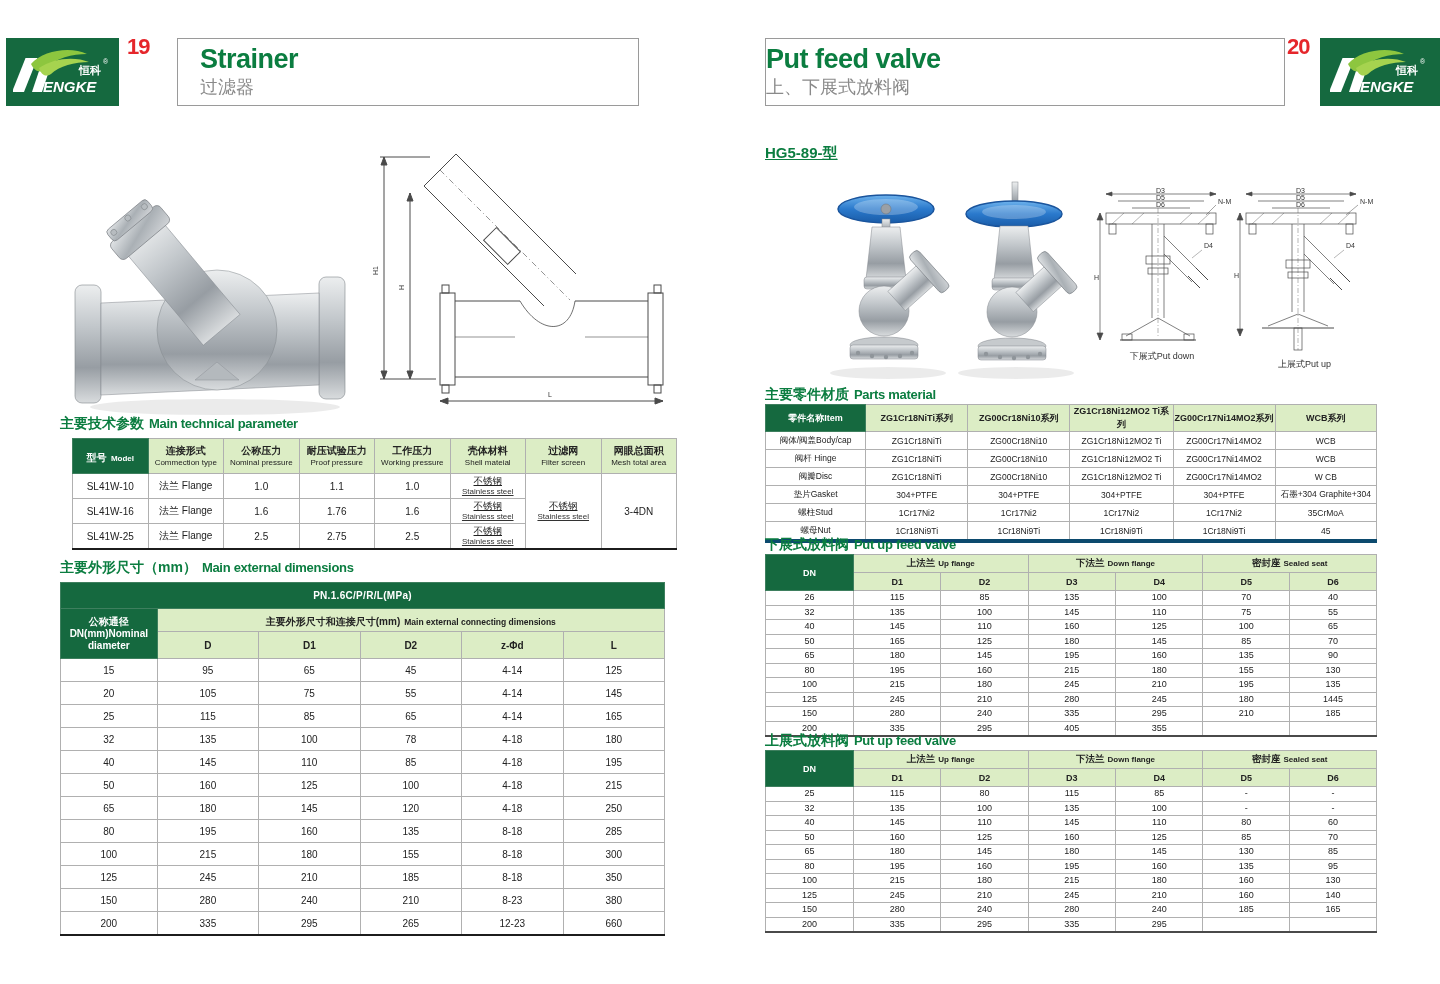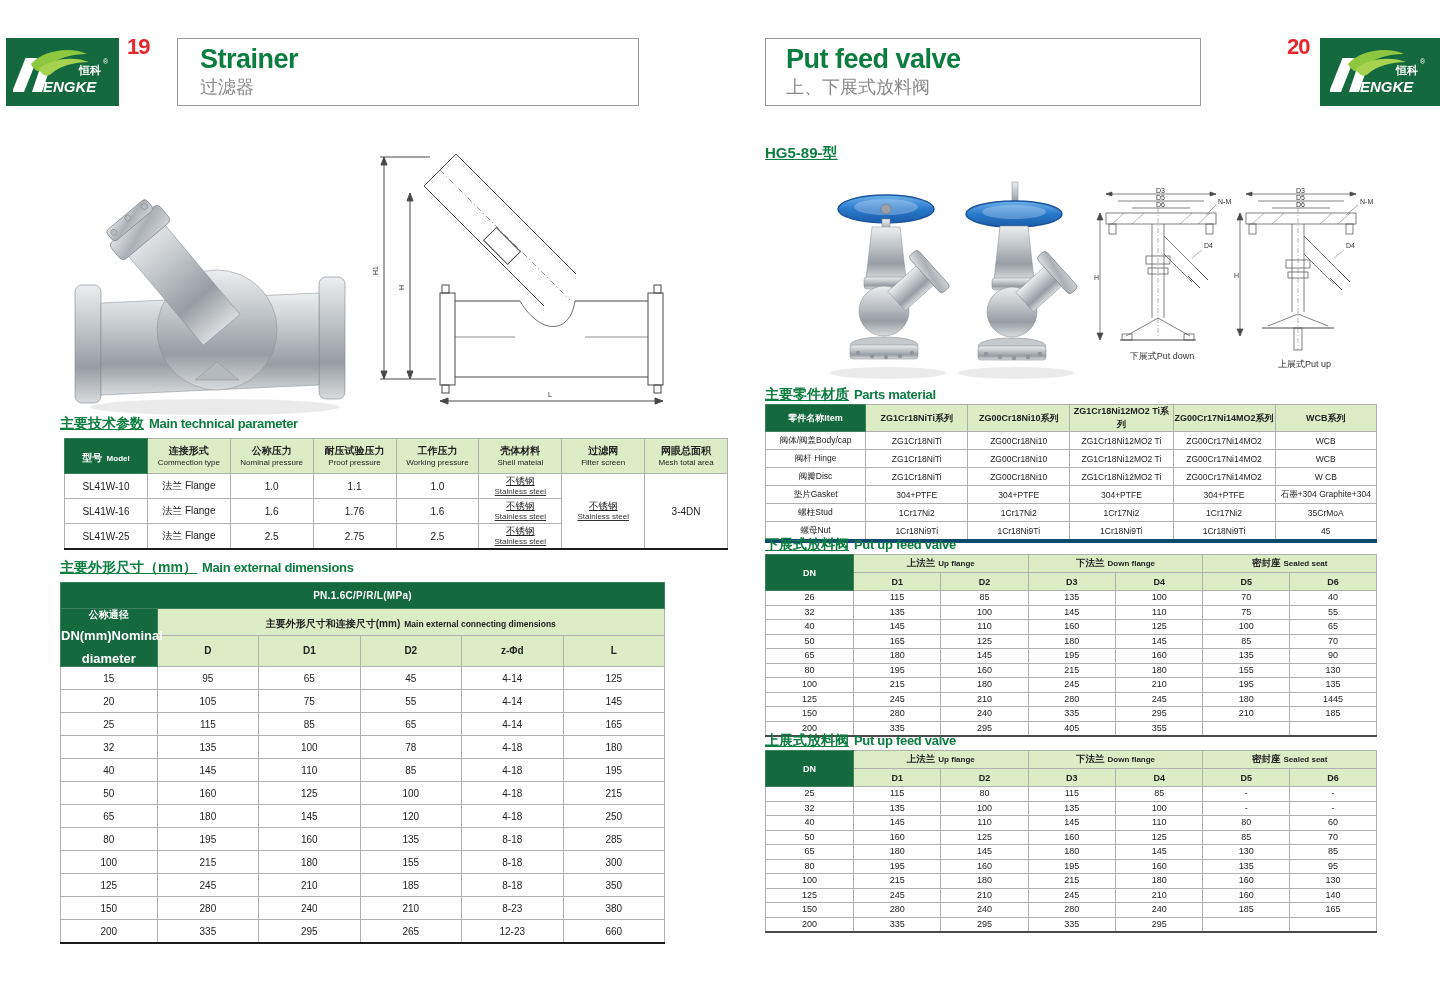--- a/index.html
+++ b/index.html
@@ -7,21 +7,21 @@
   .abs{position:absolute;}
   
   .logo-box{background:#15693f;display:flex;align-items:center;justify-content:center;}
   .logo-svg{display:block;}
   .pageno{color:#e5262b;font-weight:bold;font-size:22px;letter-spacing:-1px;}
   .title-box{border:1px solid #9a9a9a;box-sizing:border-box;padding:7px 0 0 22px;background:#fff;}
   .t-en{color:#0b7d40;font-weight:bold;font-size:27px;line-height:1.02;letter-spacing:-0.5px;}
   .t-zh{color:#8a8a8a;font-size:18px;margin-top:1px;}
   .model-code{color:#0b7d40;font-weight:bold;font-size:15px;text-decoration:underline;}
   .sec-title{white-space:nowrap;}
-  .sec-title .zh{color:#0b7d40;font-weight:bold;font-size:14px;text-decoration:underline;}
+  .sec-title .zh{color:#0b7d40;font-weight:bold;font-size:14px;}
   .sec-title .en{color:#0b7d40;font-weight:bold;font-size:13px;margin-left:5px;letter-spacing:-0.3px;}
   
   table.tbl{position:absolute;border-collapse:collapse;table-layout:fixed;background:#fff;}
   .tbl th,.tbl td{border:1px solid #b0b0b0;text-align:center;vertical-align:middle;padding:0;color:#222;}
   .tbl .dk{background:#15693f;color:#fff;border-color:#3e7f5e;}
   .tbl .lt{background:#dcedc5;}
   .th2 .zh{display:block;font-size:10px;font-weight:bold;line-height:1.25;}
   .th2 .en{display:block;font-size:8px;font-weight:normal;line-height:1.15;}
   .dk .zh,.dk .en{color:#fff;}
   .cell2 span{display:block;line-height:1.15;text-decoration:underline;}
@@ -29,21 +29,21 @@
   #t1{border-top:1.5px solid #444;border-bottom:2.5px solid #1c1c1c;}
   #t1 thead th{height:34px;}
   #t1 tbody td{height:24px;font-size:10px;}
   #t2{border-bottom:2.5px solid #1c1c1c;}
   #t2 .pn{height:25px;font-size:10px;letter-spacing:0.3px;text-align:center;}
   #t2 .group-row th{height:22px;}
   #t2 .sub-row th{height:26px;font-size:10px;}
   #t2 tbody td{height:22px;font-size:10px;}
   #t2 .dn-cell span{display:block;line-height:1.2;}
   #t2 .dn-cell .zh{font-size:10px;font-weight:bold;}
-  #t2 .dn-cell .en{font-size:13px;margin-top:7px;}
+  #t2 .dn-cell .en{font-size:10px;}
   .group-lbl .zh{font-size:10px;font-weight:bold;}
   .group-lbl .en{font-size:8.5px;margin-left:4px;}
   #tp{border-top:1.5px solid #444;border-bottom:4px solid #0c4a6e;}
   #tp thead th{height:23px;font-size:9px;font-weight:bold;}
   #tp tbody td{height:17px;font-size:8.5px;}
   #ta,#tb{border-bottom:2px solid #4a4a4a;border-top:1.5px solid #444;}
   #ta thead th,#tb thead th{height:17px;font-size:9px;}
   #ta tbody td,#tb tbody td{height:13.5px;font-size:9px;line-height:1;}
   .ghdr .zh{font-size:9.5px;font-weight:bold;}
   .ghdr .en{font-size:8px;margin-left:3px;}
@@ -66,21 +66,21 @@
       <text x="30" y="48" fill="#ffffff" font-size="15" font-style="italic" font-weight="bold" font-family="Liberation Sans, sans-serif">ENGKE</text>
       <text x="66" y="30" fill="#ffffff" font-size="11" font-weight="bold" font-family="Liberation Sans, sans-serif">恒科</text>
       <text x="90" y="20" fill="#ffffff" font-size="7">®</text>
     </svg>
   </div>
   <div class="abs pageno" style="left:127px;top:34px;">19</div>
   <div class="abs title-box" style="left:152px;top:38px;width:462px;height:68px;margin-left:25px;">
     <div class="t-en">Strainer</div>
     <div class="t-zh">过滤器</div>
   </div>
-  <div class="abs title-box" style="left:765px;top:38px;width:436px;height:68px;padding-left:20px;">
+  <div class="abs title-box" style="left:765px;top:38px;width:520px;height:68px;padding-left:0;">
     <div class="t-en">Put feed valve</div>
     <div class="t-zh">上、下展式放料阀</div>
   </div>
   <div class="abs pageno" style="left:1287px;top:34px;">20</div>
   <div class="abs logo-box" style="left:1320px;top:38px;width:120px;height:68px;">
     <svg class="logo-svg" width="100" height="56" viewBox="0 0 100 56">
       <polygon points="14,14 26,14 16,48 4,48" fill="#ffffff" transform="skewX(-6)"></polygon>
       <polygon points="30,22 40,22 34,48 24,48" fill="#ffffff" transform="skewX(-6)"></polygon>
       <path d="M18,20 C30,6 58,2 74,10 C60,10 42,14 34,24 C28,30 22,28 18,20 Z" fill="#8dc63f"></path>
       <path d="M26,24 C40,14 62,12 76,18 C62,18 46,22 38,30 C32,34 28,30 26,24 Z" fill="#a6d34f"></path>
@@ -151,21 +151,21 @@
     <line x1="70" y1="256" x2="293" y2="256"></line>
       <polygon points="70,256 78,253 78,259" fill="#4a4a4a"></polygon>
       <polygon points="293,256 285,253 285,259" fill="#4a4a4a"></polygon>
     <text class="dimtxt" x="178" y="252">L</text>
   </svg>
 
   <div class="abs sec-title" style="left:60px;top:414px;">
     <span class="zh">主要技术参数</span><span class="en">Main technical parameter</span>
   </div>
 
-  <table class="tbl" id="t1" style="left:64px;top:438px;width:664px;">
+  <table class="tbl" id="t1" style="left:72px;top:438px;width:605px;">
     <colgroup>
         <col style="width:12.5%">
         <col style="width:12.5%">
         <col style="width:12.5%">
         <col style="width:12.5%">
         <col style="width:12.5%">
         <col style="width:12.5%">
         <col style="width:12.5%">
         <col style="width:12.5%">
       </colgroup>

